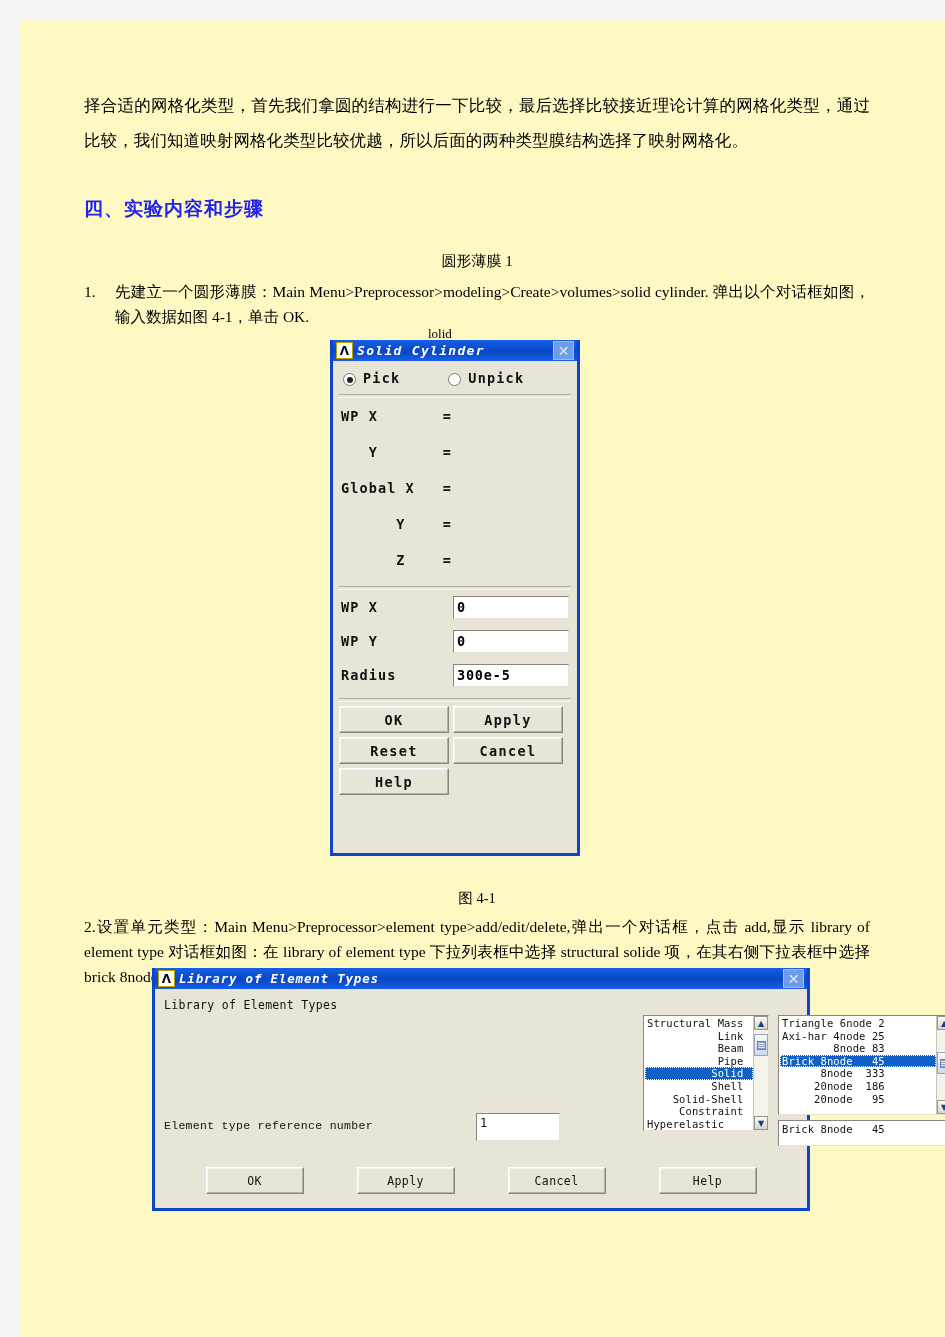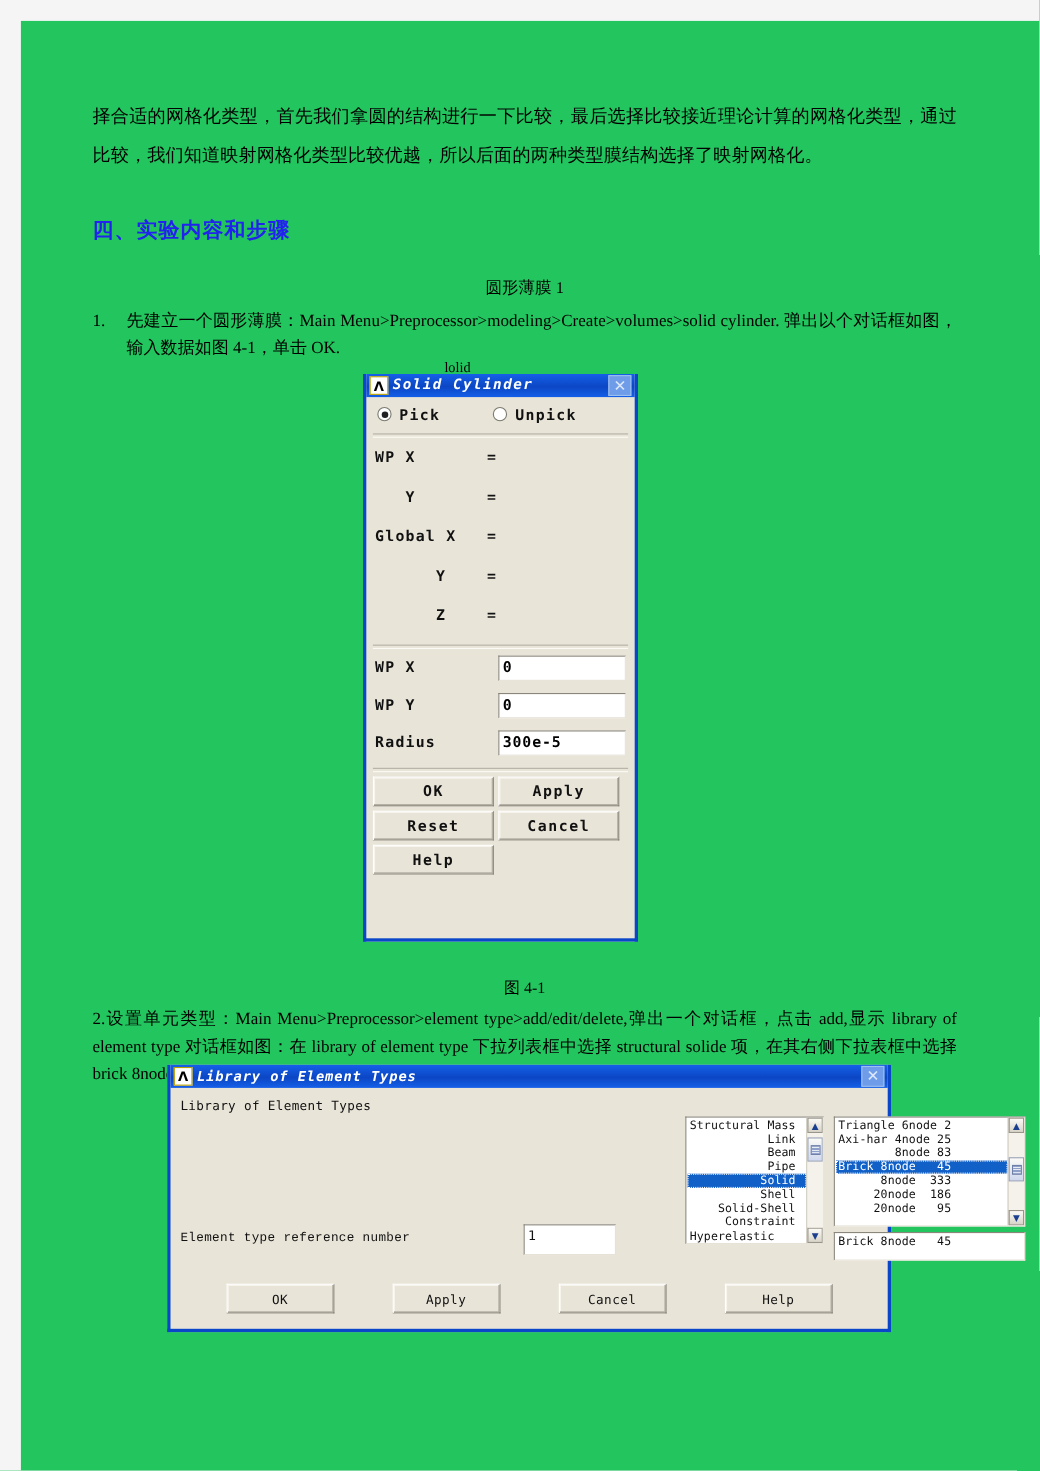--- a/index.html
+++ b/index.html
@@ -5,21 +5,21 @@
   html, body {
     margin: 0;
     padding: 0;
     background: #f5f5f5;
     font-family: "Liberation Serif", "DejaVu Serif", serif;
   }
   #page {
     position: relative;
     width: 945px;
     height: 1337px;
-    background: #22c55e;
+    background: #fef9c3;
     margin: 0 auto;
     overflow: hidden;
     box-sizing: border-box;
   }
   .page-gutter-left {
     position: absolute;
     left: 0; top: 0;
     width: 19px; height: 1337px;
     background: #f5f5f5;
   }
@@ -147,21 +147,21 @@
   
   #solid-cylinder {
     left: 330px;
     top: 340px;
     width: 250px;
     height: 516px;
   }
   .sc-row-radio {
     display: flex;
     padding: 9px 0 8px 10px;
-    align-items: flex-start;
+    align-items: flex-end;
   }
   .radio {
     width: 11px; height: 11px;
     border-radius: 50%;
     border: 1px solid #7a7a70;
     background: #ffffff;
     display: inline-block;
     position: relative;
     margin-right: 7px;
     flex: none;
@@ -274,20 +274,21 @@
   }
   .listbox {
     position: absolute;
     background: #ffffff;
     border: 1px solid #8a867c;
     border-right-color: #e6e2d6;
     border-bottom-color: #e6e2d6;
     box-sizing: border-box;
     overflow: hidden;
     display: flex;
+    margin-left: 20px;
   }
   .list-items {
     flex: 1;
     padding: 1px 0 0 1px;
   }
   .list-item {
     font-size: 10.5px;
     line-height: 12.6px;
     color: #111;
     font-family: "DejaVu Sans Mono", monospace;
@@ -383,21 +384,21 @@
     display: flex; align-items: center; justify-content: center;
     font-size: 11.5px;
     color: #111;
     font-family: "DejaVu Sans Mono", monospace;
     letter-spacing: 0.4px;
     box-sizing: border-box;
   }
   
   .obscured-frag {
     position: absolute;
-    left: 404px; top: 326px;
+    left: 428px; top: 326px;
     font-size: 13px;
     color: #000;
     font-family: "Liberation Serif", serif;
   }
 </style>
 </head>
 <body>
 
 <div id="page">
   <div class="page-gutter-left"></div>

